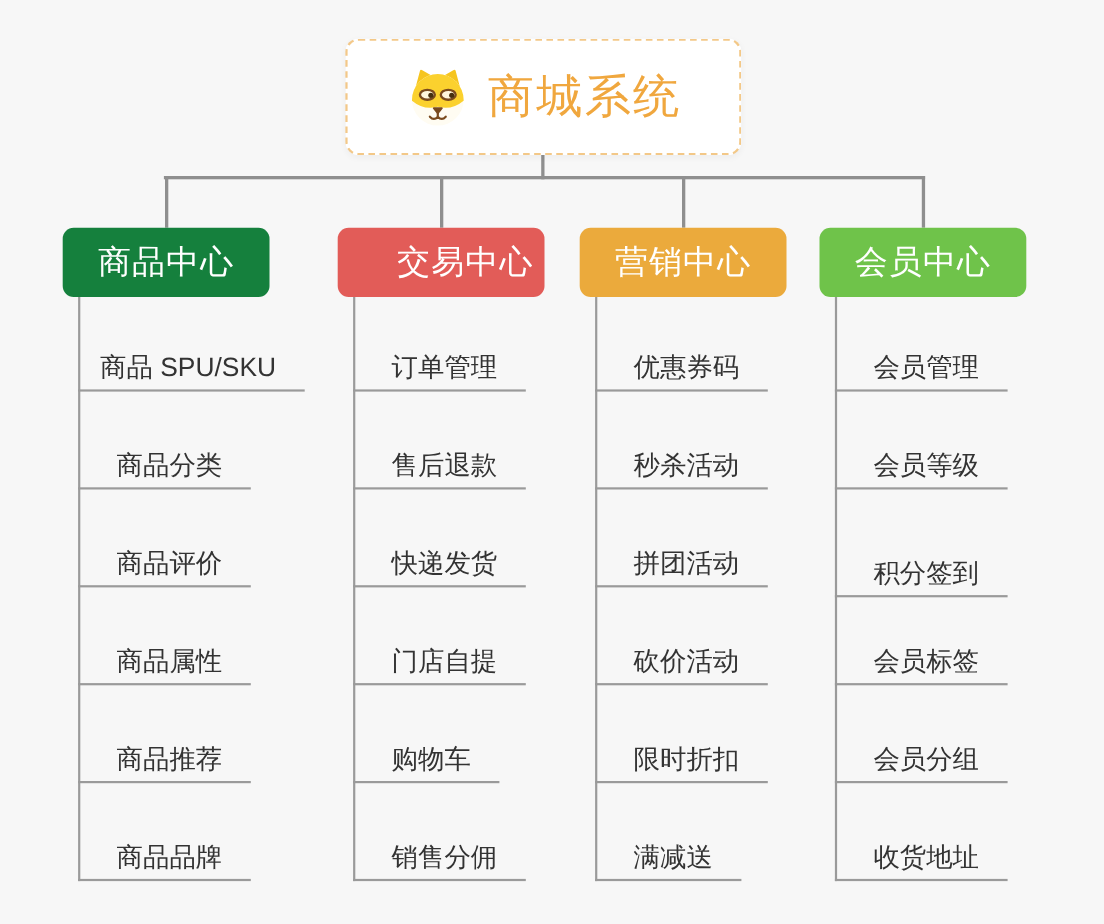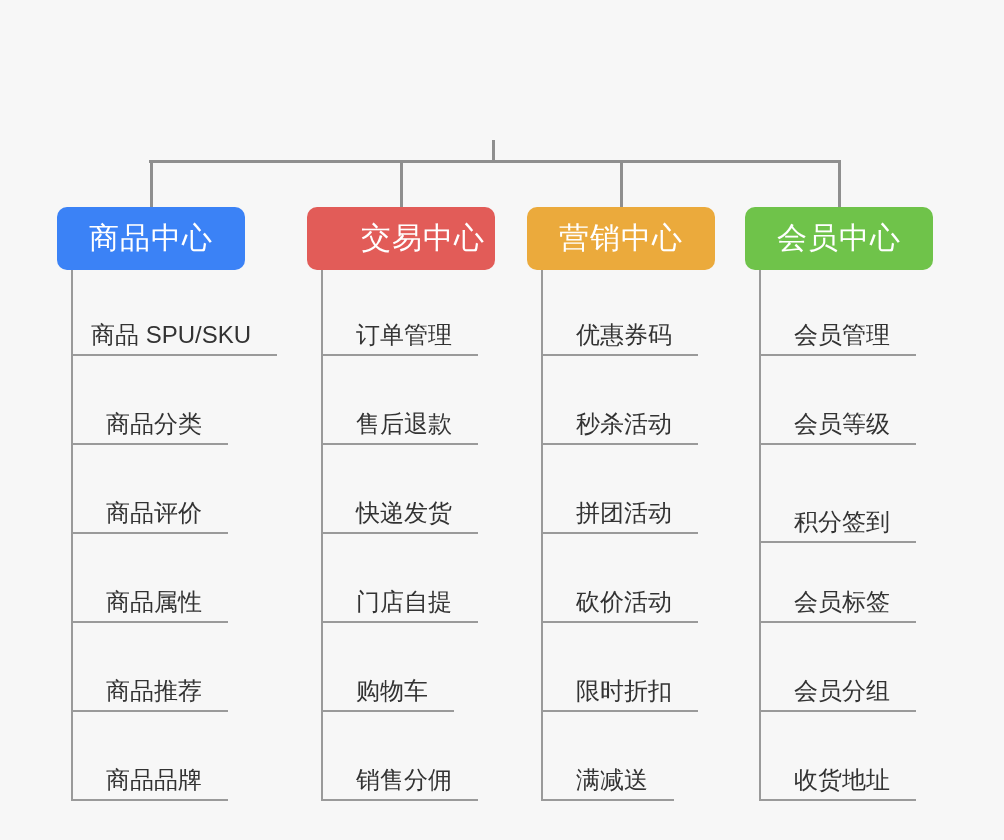--- a/index.html
+++ b/index.html
@@ -75,24 +75,41 @@
   }
 </style>
 </head>
 <body>
 
 <div class="canvas" id="canvas" style="--bg: #f7f7f7; --conn: #8f8f8f; --childline: #9a9a9a; --itemtext: #333333; --rootborder: #f3c888; --roottext: #f0a73e;">
 
   <div class="conn" style="left:492px; top:140px; width:3px; height:23px;"></div>
   <div class="conn" style="left:149px; top:160px; width:692px; height:3px;"></div>
 
+  <div class="root-node">
+    <svg width="58" height="56" viewBox="0 0 64 62" aria-hidden="true">
+      <path d="M9 24 L14 5 Q14.5 3.2 16.4 4.3 L30 12 Z" fill="#f6c51f"></path>
+      <path d="M55 24 L50 5 Q49.5 3.2 47.6 4.3 L34 12 Z" fill="#f6c51f"></path>
+      <circle cx="32" cy="34" r="26" fill="#fffcf2"></circle>
+      <path d="M6 34 A26 26 0 0 1 58 34 L58 35 Q46 45 32 41 Q18 45 6 35 Z" fill="#fbd12e"></path>
+      <g stroke="#7a4a1e" stroke-width="2.4" fill="#fff6dc">
+        <ellipse cx="21.5" cy="29" rx="7.5" ry="5"></ellipse>
+        <ellipse cx="42.5" cy="29" rx="7.5" ry="5"></ellipse>
+      </g>
+      <circle cx="25" cy="29.5" r="2.6" fill="#47300f"></circle>
+      <circle cx="46" cy="29.5" r="2.6" fill="#47300f"></circle>
+      <path d="M28 42.5 h8 l-4 5 Z" fill="#7a4a1e" stroke="#7a4a1e" stroke-width="2" stroke-linejoin="round"></path>
+      <path d="M32 47 v4 M24 51 Q28 55.5 32 51 Q36 55.5 40 51" stroke="#7a4a1e" stroke-width="2.2" fill="none" stroke-linecap="round"></path>
+    </svg>
+    <span class="root-title">商城系统</span>
+  </div>
 
   <div id="branches">
       <div class="conn" style="left: 149.5px; top: 160px; width: 3px; height: 47px;"></div>
-      <div class="branch-box" style="left: 57px; background: #3b82f6;">商品中心</div>
+      <div class="branch-box" style="left: 57px; background: #15803d;">商品中心</div>
       <div class="spine" style="left: 71px; top: 270px; height: 531px;"></div>
       <div class="child-item" style="left: 71px; top: 319px; padding-left: 20px;">商品 SPU/SKU</div>
       <div class="child-item" style="left: 71px; top: 408px;">商品分类</div>
       <div class="child-item" style="left: 71px; top: 497px;">商品评价</div>
       <div class="child-item" style="left: 71px; top: 586px;">商品属性</div>
       <div class="child-item" style="left: 71px; top: 675px;">商品推荐</div>
       <div class="child-item" style="left: 71px; top: 764px;">商品品牌</div>
       <div class="conn" style="left: 399.5px; top: 160px; width: 3px; height: 47px;"></div>
       <div class="branch-box" style="left: 307px; background: rgb(226, 92, 88); padding-left: 44px;">交易中心</div>
       <div class="spine" style="left: 321px; top: 270px; height: 531px;"></div>

